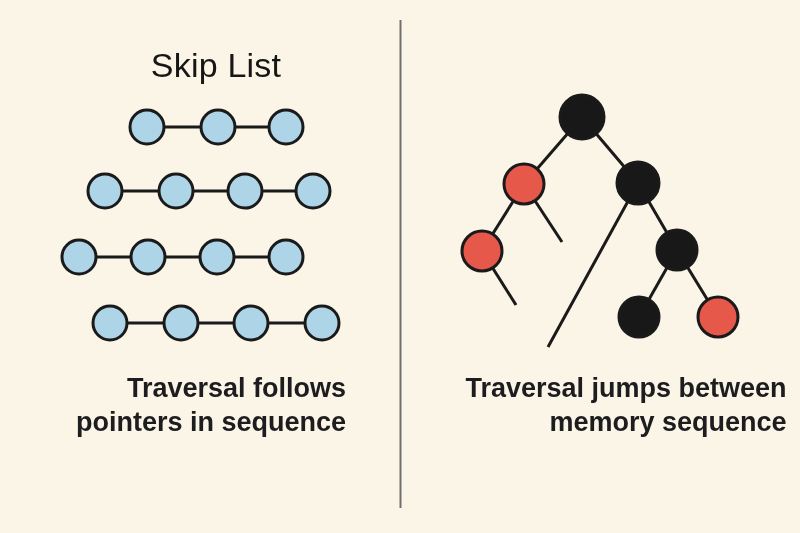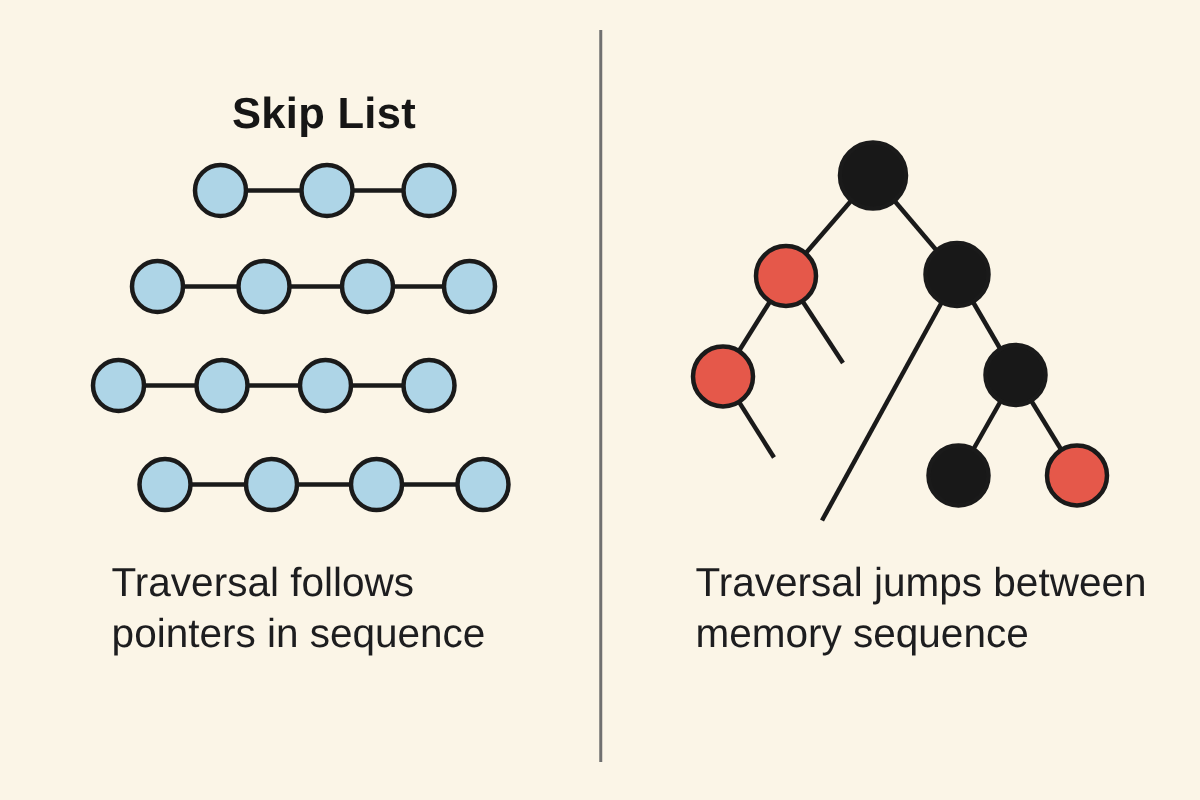--- a/index.html
+++ b/index.html
@@ -17,38 +17,39 @@
   }
   .diagram-svg {
     position: absolute;
     left: 0;
     top: 0;
     width: 800px;
     height: 533px;
   }
   .panel-title {
     position: absolute;
-    top: 60px;
+    top: 46px;
     transform: translateX(-50%);
-    font-size: 29px;
-    font-weight: 700;
+    font-size: 34px;
+    font-weight: 400;
     white-space: nowrap;
     letter-spacing: 0.2px;
   }
   .panel-title.left  { left: 216px; }
   .panel-title.right { left: 578px; }
   .panel-caption {
     position: absolute;
     top: 371px;
     transform: translateX(-50%);
     font-size: 27px;
     line-height: 34px;
-    font-weight: 400;
-    text-align: left;
+    font-weight: 700;
+    text-align: right;
     white-space: nowrap;
+    margin-left: 12px;
   }
   .panel-caption.left  { left: 199px; }
   .panel-caption.right { left: 614px; }
 </style>
 </head>
 <body style="background: rgb(251, 245, 231);">
 
 <div class="stage">
   <svg id="diagram-svg" class="diagram-svg" viewBox="0 0 800 533" xmlns="http://www.w3.org/2000/svg">
       <line x1="400.5" y1="20" x2="400.5" y2="508" stroke="#707070" stroke-width="2"></line>

